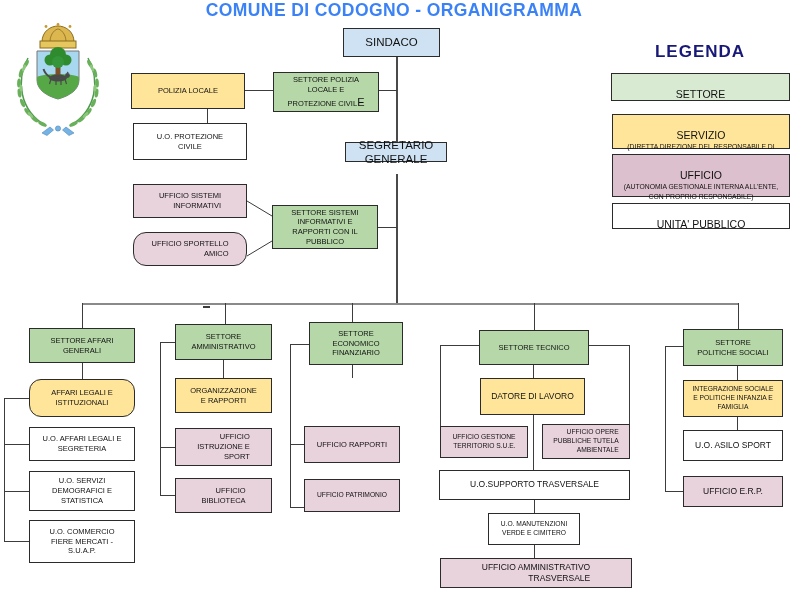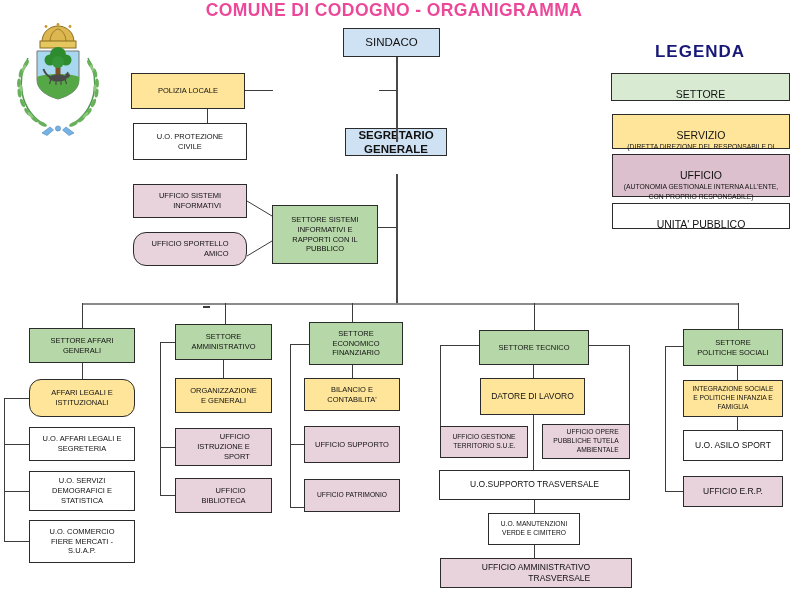--- a/index.html
+++ b/index.html
@@ -1,19 +1,19 @@
 <!DOCTYPE html>
 <html><head>
 <meta charset="utf-8">
 <style>
   html,body{margin:0;padding:0;background:#fff;}
   .stage{position:relative;width:796px;height:600px;background:#fff;overflow:hidden;
          font-family:"Liberation Sans","DejaVu Sans",sans-serif;color:#111;}
   .title{position:absolute;left:134px;top:0px;width:520px;height:24px;text-align:center;
-         font-size:17.5px;font-weight:bold;letter-spacing:.4px;color:#ec4899;}
+         font-size:17.5px;font-weight:bold;letter-spacing:.4px;color:#3b82f6;}
   .legend-title{position:absolute;left:610px;top:42px;width:180px;text-align:center;
          font-size:17px;font-weight:bold;letter-spacing:1px;color:#181878;}
   .box{position:absolute;box-sizing:border-box;border:1px solid #2b2b2b;display:flex;
        align-items:center;justify-content:center;text-align:center;
        font-size:7.5px;line-height:1.3;padding:2px 3px;white-space:pre-line;}
   .blue{background:#cfe2f3;font-size:11.5px;line-height:1.25;}
   .green{background:#b6d7a8;}
   .yellow{background:#ffe599;}
   .pink{background:#e8d2dc;text-align:right;}
   .white{background:#ffffff;}
@@ -111,30 +111,35 @@
   </div>
   <div class="box lpink legend-box" style="left:612px;top:154px;width:178px;height:43px;">
     <span class="inner"><span class="lg">UFFICIO</span>
     <span class="sm">(AUTONOMIA GESTIONALE INTERNA ALL'ENTE, CON PROPRIO RESPONSABILE)</span></span>
   </div>
   <div class="box white legend-box" style="left:612px;top:203px;width:178px;height:26px;">
     <span class="inner"><span class="lg">UNITA' PUBBLICO</span></span>
   </div>
 
   <div class="box blue" style="left:343px;top:28px;width:97px;height:29px;">SINDACO</div>
-  <div class="box blue" style="left:345px;top:128px;width:102px;height:28px;font-weight:bold;">SEGRETARIO
+  <div class="box blue" style="left:345px;top:142px;width:102px;height:20px;">SEGRETARIO
 GENERALE</div>
   <div class="box yellow" style="left:131px;top:73px;width:114px;height:36px;">POLIZIA LOCALE</div>
   <div class="box white" style="left:133px;top:123px;width:114px;height:37px;">U.O. PROTEZIONE
 CIVILE</div>
+  <div class="box green" style="left:273px;top:72px;width:106px;height:40px;">
+    <span><span>SETTORE POLIZIA
+LOCALE E
+PROTEZIONE CIVIL</span><span class="bigE">E</span></span>
+  </div>
   <div class="box pink" style="left:133px;top:184px;width:114px;height:34px;">UFFICIO SISTEMI
 INFORMATIVI</div>
   <div class="box pink" style="left:133px;top:232px;width:114px;height:34px;border-radius:13px;">UFFICIO SPORTELLO
 AMICO</div>
-  <div class="box green" style="left:272px;top:205px;width:106px;height:59px;">SETTORE SISTEMI
+  <div class="box green" style="left:272px;top:205px;width:106px;height:44px;">SETTORE SISTEMI
 INFORMATIVI E
 RAPPORTI CON IL
 PUBBLICO</div>
 
   <div class="box green" style="left:29px;top:328px;width:106px;height:35px;">SETTORE AFFARI
 GENERALI</div>
   <div class="box green" style="left:175px;top:324px;width:97px;height:36px;">SETTORE
 AMMINISTRATIVO</div>
   <div class="box green" style="left:309px;top:322px;width:94px;height:43px;">SETTORE
 ECONOMICO
@@ -148,30 +153,28 @@
   <div class="box white" style="left:29px;top:427px;width:106px;height:34px;">U.O. AFFARI LEGALI E
 SEGRETERIA</div>
   <div class="box white" style="left:29px;top:471px;width:106px;height:40px;">U.O. SERVIZI
 DEMOGRAFICI E
 STATISTICA</div>
   <div class="box white" style="left:29px;top:520px;width:106px;height:43px;">U.O. COMMERCIO
 FIERE MERCATI -
 S.U.A.P.</div>
 
   <div class="box yellow" style="left:175px;top:378px;width:97px;height:35px;">ORGANIZZAZIONE
-E GENERALI</div>
+E RAPPORTI</div>
   <div class="box pink" style="left:175px;top:428px;width:97px;height:38px;">UFFICIO
 ISTRUZIONE E
 SPORT</div>
   <div class="box pink" style="left:175px;top:478px;width:97px;height:35px;">UFFICIO
 BIBLIOTECA</div>
 
-  <div class="box yellow" style="left:304px;top:378px;width:96px;height:33px;">BILANCIO E
-CONTABILITA'</div>
-  <div class="box pink" style="left:304px;top:426px;width:96px;height:37px;">UFFICIO SUPPORTO</div>
+  <div class="box pink" style="left:304px;top:426px;width:96px;height:37px;">UFFICIO RAPPORTI</div>
   <div class="box pink xs" style="left:304px;top:479px;width:96px;height:33px;">UFFICIO PATRIMONIO</div>
 
   <div class="box yellow" style="left:480px;top:378px;width:105px;height:37px;font-size:8.5px;">DATORE DI LAVORO</div>
   <div class="box pink xs" style="left:440px;top:426px;width:88px;height:32px;">UFFICIO GESTIONE
 TERRITORIO  S.U.E.</div>
   <div class="box pink xs" style="left:542px;top:424px;width:88px;height:35px;">UFFICIO OPERE
 PUBBLICHE  TUTELA
 AMBIENTALE</div>
   <div class="box white" style="left:439px;top:470px;width:191px;height:30px;font-size:8.5px;">U.O.SUPPORTO TRASVERSALE</div>
   <div class="box white xs" style="left:488px;top:513px;width:92px;height:32px;">U.O. MANUTENZIONI

